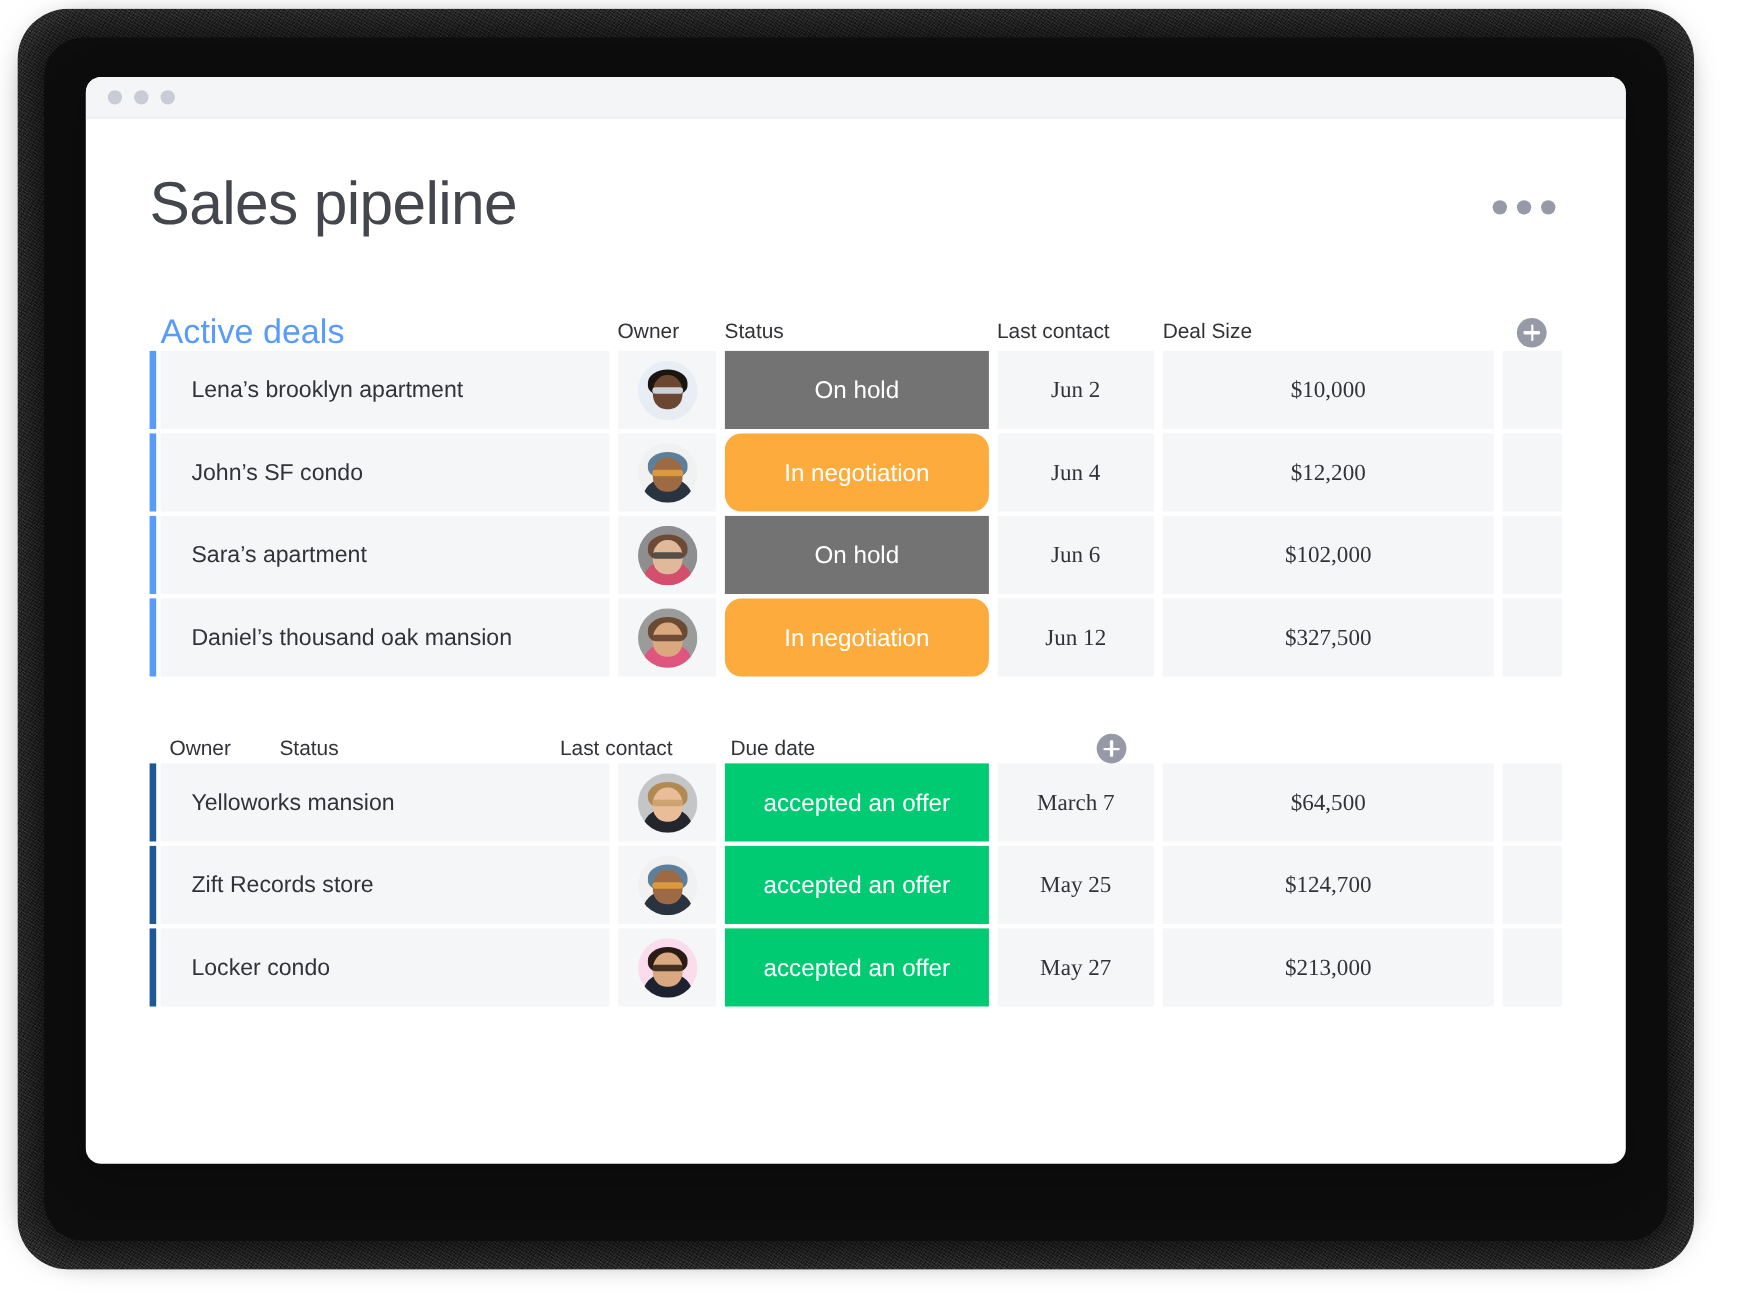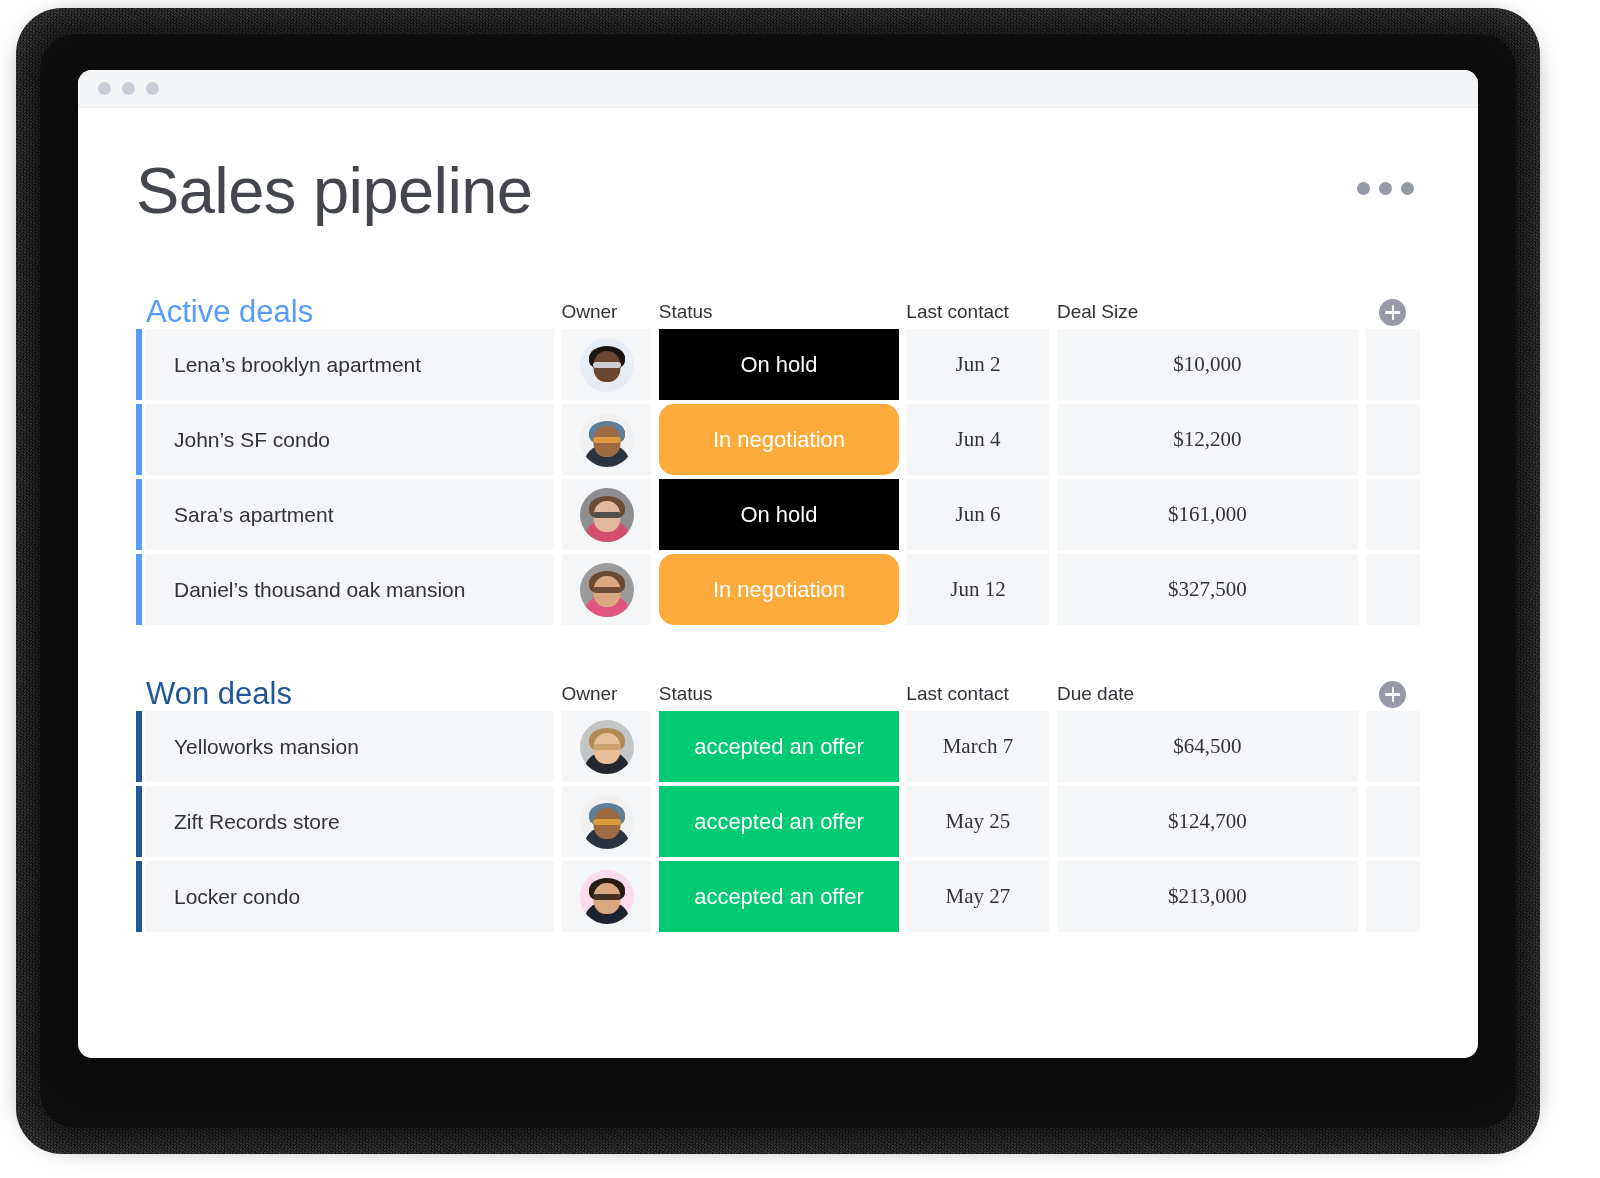--- a/index.html
+++ b/index.html
@@ -81,21 +81,21 @@
   }
 
   
   .page-header {
     display: flex;
     align-items: flex-start;
     justify-content: space-between;
     margin-bottom: 72px;
   }
   .page-title {
-    font-size: 65px;
+    font-size: 55px;
     font-weight: 400;
     color: #44464d;
     letter-spacing: -0.6px;
     line-height: 1;
   }
   .kebab {
     display: flex;
     gap: 9px;
     margin-top: 24px;
     margin-right: 6px;
@@ -185,21 +185,21 @@
   }
   .cell.center { justify-content: center; font-family: Liberation Serif, serif; }
 
   .status-cell {
     display: flex;
     align-items: center;
     justify-content: center;
     font-size: 22px;
     color: #ffffff;
   }
-  .status-cell.onhold   { background: #000000; }
+  .status-cell.onhold   { background: #737373; }
   .status-cell.negot    { background: #fdab3d; border-radius: 15px; }
   .status-cell.accepted { background: #00ca72; }
 
   
   .avatar {
     width: 54px; height: 54px;
     border-radius: 50%;
     overflow: hidden;
     position: relative;
   }
@@ -334,21 +334,21 @@
                 <span class="av-hair" style="background:#6c4a35"></span>
                 <span class="av-face" style="background:#e2b89a"></span>
                 <span class="av-acc" style="background:#3b3b3b"></span>
               </div>
             </div>
             <div class="gap"></div>
             <div class="status-cell c-status onhold">On hold</div>
             <div class="gap"></div>
             <div class="cell center c-date">Jun 6</div>
             <div class="gap"></div>
-            <div class="cell center c-size">$161,000</div>
+            <div class="cell center c-size">$102,000</div>
             <div class="gap"></div>
             <div class="cell c-extra"></div>
           </div>
           <div class="row">
             <div class="bar active"></div>
             <div style="width: 4px; flex: 0 0 4px;"></div>
             <div class="cell name c-name">Daniel’s thousand oak mansion</div>
             <div class="gap"></div>
             <div class="cell center c-owner">
               <div class="avatar">
@@ -365,21 +365,20 @@
             <div class="cell center c-date">Jun 12</div>
             <div class="gap"></div>
             <div class="cell center c-size">$327,500</div>
             <div class="gap"></div>
             <div class="cell c-extra"></div>
           </div>
         </div>
         <div class="board">
           <div class="head-row">
             <div class="spacer-l"></div>
-            <div class="board-title won c-name">Won deals</div>
             <div class="gap"></div>
             <div class="col-head c-owner">Owner</div>
             <div class="gap"></div>
             <div class="col-head c-status">Status</div>
             <div class="gap"></div>
             <div class="col-head c-date">Last contact</div>
             <div class="gap"></div>
             <div class="col-head c-size">Due date</div>
             <div class="gap"></div>
             <div class="c-extra" style="display: flex; justify-content: center;">

